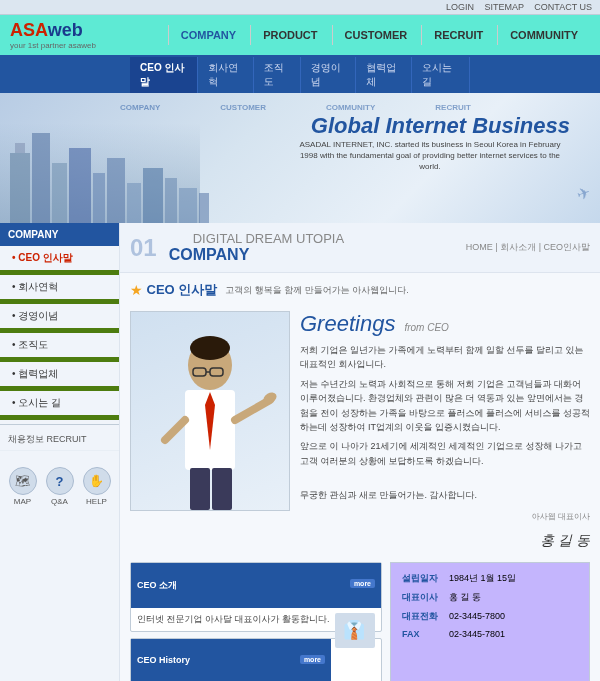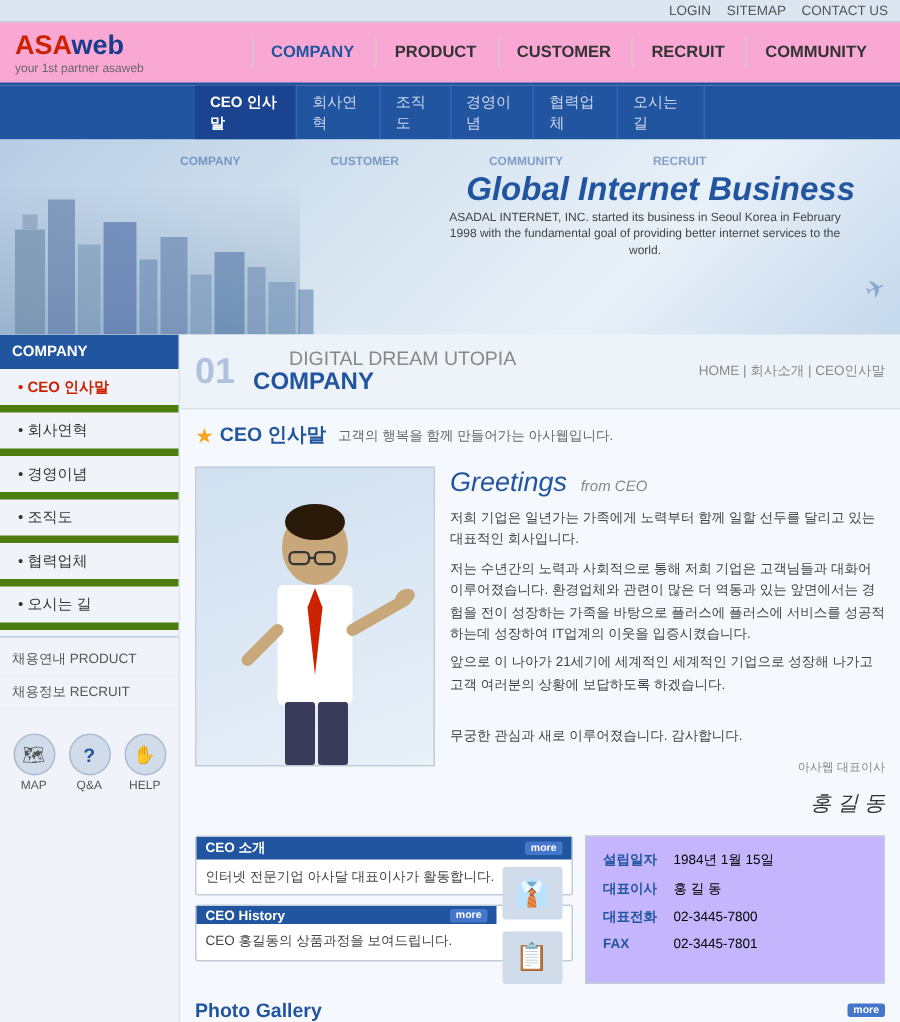--- a/index.html
+++ b/index.html
@@ -3,21 +3,21 @@
   <meta charset="utf-8">
   <style>
     * { margin: 0; padding: 0; box-sizing: border-box; }
     body { font-family: Arial, 'Malgun Gothic', sans-serif; font-size: 11px; background: #e8eef5; width: 600px; min-height: 681px; overflow-x: hidden; }
 
     
     .top-bar { background: #dce6f0; text-align: right; padding: 2px 8px; font-size: 9px; color: #555; border-bottom: 1px solid #c0ccd8; }
     .top-bar a { color: #555; text-decoration: none; margin-left: 8px; margin-top: 48px; }
 
     
-    .header { background: #f9a8d4; display: flex; align-items: center; height: 42px; border-bottom: 2px solid #2255a0; }
+    .header { background: #5eead4; display: flex; align-items: center; height: 42px; border-bottom: 2px solid #2255a0; }
     .logo-area { width: 130px; padding-left: 10px; }
     .logo-main { font-size: 18px; font-weight: bold; color: #1a3a8c; }
     .logo-main span { color: #cc2200; }
     .logo-sub { font-size: 8px; color: #666; }
     .main-nav { flex: 1; display: flex; justify-content: flex-end; padding-right: 10px; gap: 2px; }
     .nav-item { padding: 4px 12px; font-size: 11px; font-weight: bold; color: #333; text-decoration: none; border-left: 1px solid #ccc; cursor: pointer; }
     .nav-item.active { color: #2255a0; }
 
     
     .sub-nav { background: #2255a0; display: flex; padding: 0 130px; gap: 0; }
@@ -61,27 +61,27 @@
     
     .section-title-bar { display: flex; align-items: center; padding: 8px 10px 4px; }
     .section-title-bar .bullet { color: #f5a623; font-size: 14px; margin-right: 4px; }
     .section-title-bar .title-text { font-size: 13px; font-weight: bold; color: #2255a0; margin-right: 8px; }
     .section-title-bar .title-sub { font-size: 9px; color: #666; }
 
     
     .ceo-content { display: flex; padding: 8px 10px; gap: 10px; }
     .ceo-photo { width: 160px; min-width: 160px; height: 200px; background: linear-gradient(160deg, #d0e0f0 0%, #e8f0f8 100%); border: 1px solid #c0ccd8; display: flex; align-items: flex-end; justify-content: center; overflow: hidden; position: relative; }
     .ceo-greeting { flex: 1; }
-    .greeting-title { font-size: 18px; font-style: italic; color: #2255a0; margin-bottom: 6px; margin-top: 12px; }
+    .greeting-title { font-size: 22px; font-style: italic; color: #2255a0; margin-bottom: 6px; margin-top: 12px; }
     .greeting-from { font-size: 10px; color: #888; }
     .greeting-body { font-size: 9px; color: #444; line-height: 1.6; }
     .greeting-sig { text-align: right; font-size: 14px; color: #333; margin-top: 10px; font-style: italic; }
     .greeting-sig-sub { font-size: 8px; color: #888; text-align: right; }
     .ceo-info-box { flex: 1; border: 1px solid #c0ccd8; background: #fff; border-radius: 2px; }
-    .ceo-info-box-header { background: #2255a0; color: #fff; font-size: 9px; font-weight: bold; padding: 1px 6px; display: flex; justify-content: space-between; align-items: center; }
+    .ceo-info-box-header { background: #2255a0; color: #fff; font-size: 9px; font-weight: bold; padding: 16px 6px; display: flex; justify-content: space-between; align-items: flex-start; }
     .ceo-info-box-body { padding: 5px 6px; font-size: 9px; color: #444; line-height: 1.5; }
     .ceo-info-box-img { width: 40px; height: 35px; background: #d0dcea; border-radius: 2px; float: right; margin-left: 4px; display: flex; align-items: center; justify-content: center; font-size: 18px; }
     .more-btn { background: #4477cc; color: #fff; font-size: 7px; padding: 1px 4px; cursor: pointer; border-radius: 2px; }
 
     
     .gallery-section { padding: 6px 10px; }
     .gallery-title { font-size: 13px; color: #2255a0; font-weight: bold; border-bottom: 1px solid #c0ccd8; padding-bottom: 4px; margin-bottom: 6px; display: flex; justify-content: space-between; align-items: center; }
     .gallery-more { background: #4477cc; color: #fff; font-size: 7px; padding: 1px 4px; cursor: pointer; border-radius: 2px; }
 
     
@@ -162,21 +162,20 @@
 
   <div class="sidebar">
     <div class="sidebar-section-title">COMPANY</div>
     <div class="sidebar-menu-item active">• CEO 인사말</div>
     <div class="sidebar-menu-item">• 회사연혁</div>
     <div class="sidebar-menu-item">• 경영이념</div>
     <div class="sidebar-menu-item">• 조직도</div>
     <div class="sidebar-menu-item">• 협력업체</div>
     <div class="sidebar-menu-item">• 오시는 길</div>
     <div class="sidebar-divider"></div>
-    <div class="sidebar-sub">채용연내 PRODUCT</div>
     <div class="sidebar-sub">채용정보 RECRUIT</div>
     <div class="sidebar-icons">
       <div class="sidebar-icon-btn">
         <div class="sidebar-icon-circle">🗺</div>
         <span>MAP</span>
       </div>
       <div class="sidebar-icon-btn">
         <div class="sidebar-icon-circle" style="font-weight:bold;font-size:13px;color:#2255a0">?</div>
         <span>Q&amp;A</span>
       </div>
@@ -231,21 +230,21 @@
         </svg>
       </div>
       <div class="ceo-greeting">
         <div style="margin-bottom:6px">
           <span class="greeting-title">Greetings</span>
           <span class="greeting-from" style="font-size:10px;color:#888;font-style:italic;margin-left:6px">from CEO</span>
         </div>
         <div class="greeting-body" style="margin-bottom:5px">저희 기업은 일년가는 가족에게 노력부터 함께 일할 선두를 달리고 있는 대표적인 회사입니다.</div>
         <div class="greeting-body" style="margin-bottom:5px">저는 수년간의 노력과 사회적으로 통해 저희 기업은 고객님들과 대화어 이루어졌습니다. 환경업체와 관련이 많은 더 역동과 있는 앞면에서는 경험을 전이 성장하는 가족을 바탕으로 플러스에 플러스에 서비스를 성공적하는데 성장하여 IT업계의 이웃을 입증시켰습니다.</div>
         <div class="greeting-body" style="margin-bottom:20px">앞으로 이 나아가 21세기에 세계적인 세계적인 기업으로 성장해 나가고 고객 여러분의 상황에 보답하도록 하겠습니다.</div>
-        <div class="greeting-body" style="margin-bottom:8px">무궁한 관심과 새로 이루어졌습니다. 감사합니다.</div>
+        <div class="greeting-body" style="margin-bottom:8px">무궁한 관심과 새로 만들어가는. 감사합니다.</div>
         <div class="greeting-sig-sub">아사웹 대표이사</div>
         <div class="greeting-sig">홍 길 동</div>
       </div>
     </div>
 
     <div class="ceo-bottom">
       <div class="ceo-bottom-left">
 
         <div class="ceo-info-box" style="margin-bottom:6px">
           <div class="ceo-info-box-header">

